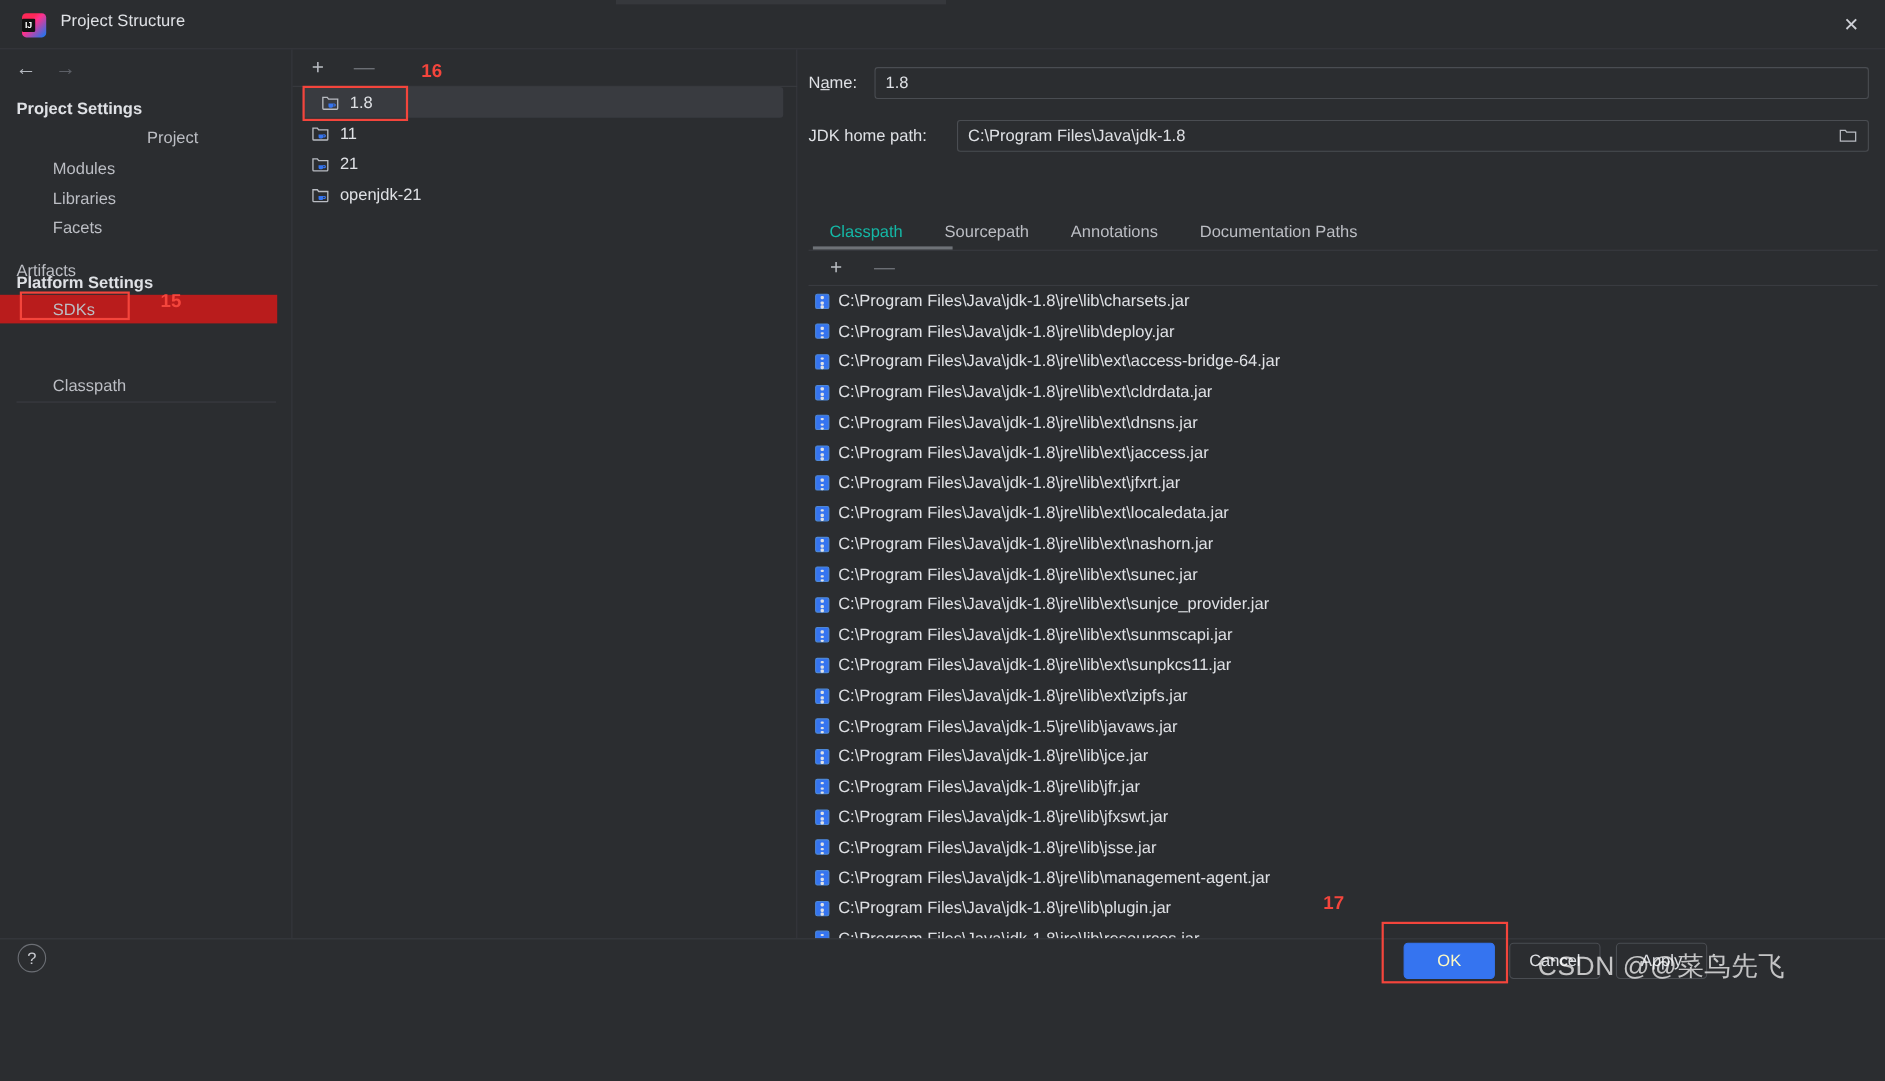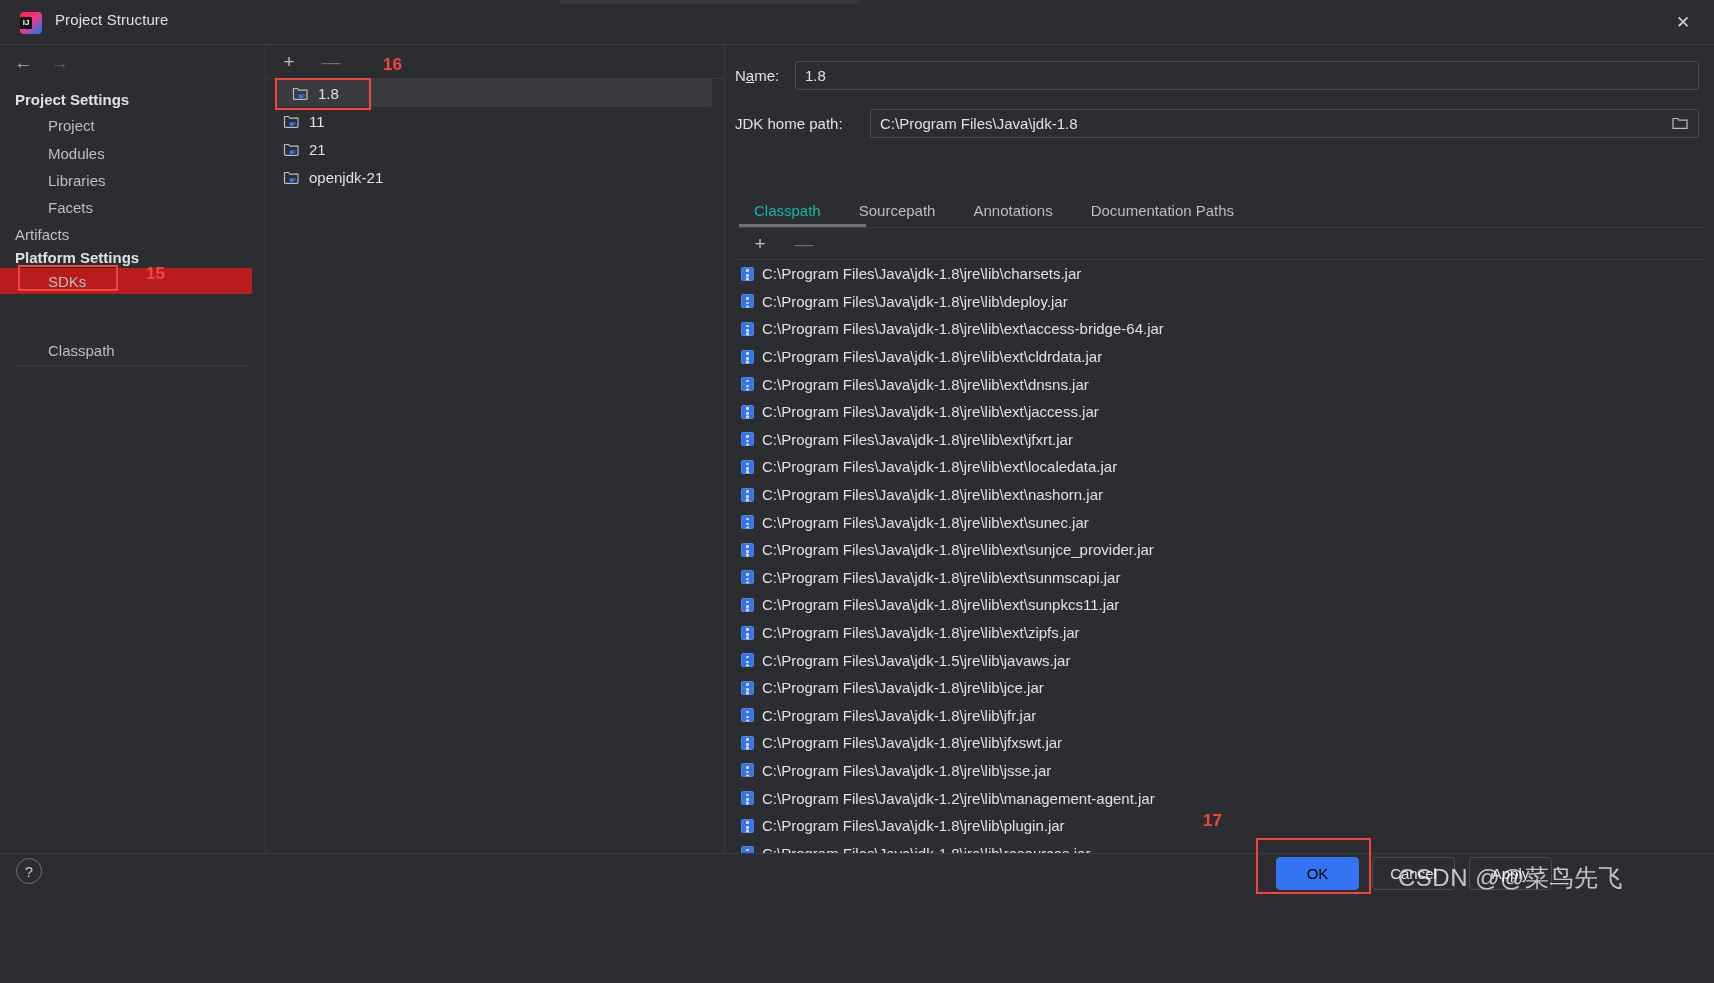--- a/index.html
+++ b/index.html
@@ -161,21 +161,21 @@
     position: absolute; left: 16px; top: 858px; width: 26px; height: 26px;
     border: 1px solid #6b6e74; border-radius: 50%;
     display: flex; align-items: center; justify-content: center;
     color: #c6c8ce; font-size: 15px;
   }
   .btn {
     position: absolute; height: 33px; border-radius: 4px;
     display: flex; align-items: center; justify-content: center;
     font-size: 15px;
   }
-  .btn-ok { background: #3574f0; color: #000000; border: 1px solid #3574f0; }
+  .btn-ok { background: #3574f0; color: #fef9c3; border: 1px solid #3574f0; }
   .btn-sec { background: #2b2d30; color: #dfe1e5; border: 1px solid #4a4d52; }
 
   .watermark {
     position: absolute; left: 1398px; top: 862px;
     font-size: 24px; color: rgba(255,255,255,.72);
     letter-spacing: .5px; white-space: nowrap;
   }
 </style>
 </head>
 <body>
@@ -191,33 +191,33 @@
     <div class="close-btn">✕</div>
   </div>
 
   <div class="sidebar">
     <div class="nav-arrows">
       <span class="nav-arrow nav-back">←</span>
       <span class="nav-arrow nav-fwd">→</span>
     </div>
 
     <div class="group-head" style="top:46px;">Project Settings</div>
-    <div class="nav-item" style="top:67px;">
+    <div class="nav-item" style="top:67px;justify-content:center;">
       <span>Project</span>
     </div>
     <div class="nav-item" style="top:95px;">
       <span>Modules</span>
     </div>
     <div class="nav-item" style="top:149px;">
       <span>Facets</span>
     </div>
     <div class="nav-item" style="top:122px;">
       <span>Libraries</span>
     </div>
-    <div class="nav-item" style="top:176px;padding-left:15px;">
+    <div class="nav-item" style="top:188px;padding-left:15px;">
       <span>Artifacts</span>
     </div>
 
     <div class="group-head" style="top:204px;">Platform Settings</div>
     <div class="nav-item selected-row" style="top:223px;">
       <span>SDKs</span>
     </div>
 
     <div class="nav-sep"></div>
     <div class="nav-item" style="top:292px;">
@@ -390,21 +390,21 @@
         <div class="cp-item">
           <span class="jar-ico"></span>
           <span>C:\Program Files\Java\jdk-1.8\jre\lib\jfxswt.jar</span>
         </div>
         <div class="cp-item">
           <span class="jar-ico"></span>
           <span>C:\Program Files\Java\jdk-1.8\jre\lib\jsse.jar</span>
         </div>
         <div class="cp-item">
           <span class="jar-ico"></span>
-          <span>C:\Program Files\Java\jdk-1.2\jre\lib\management-agent.jar</span>
+          <span>C:\Program Files\Java\jdk-1.8\jre\lib\management-agent.jar</span>
         </div>
         <div class="cp-item">
           <span class="jar-ico"></span>
           <span>C:\Program Files\Java\jdk-1.8\jre\lib\plugin.jar</span>
         </div>
         <div class="cp-item">
           <span class="jar-ico"></span>
           <span>C:\Program Files\Java\jdk-1.8\jre\lib\resources.jar</span>
         </div>
         <div class="cp-item">

